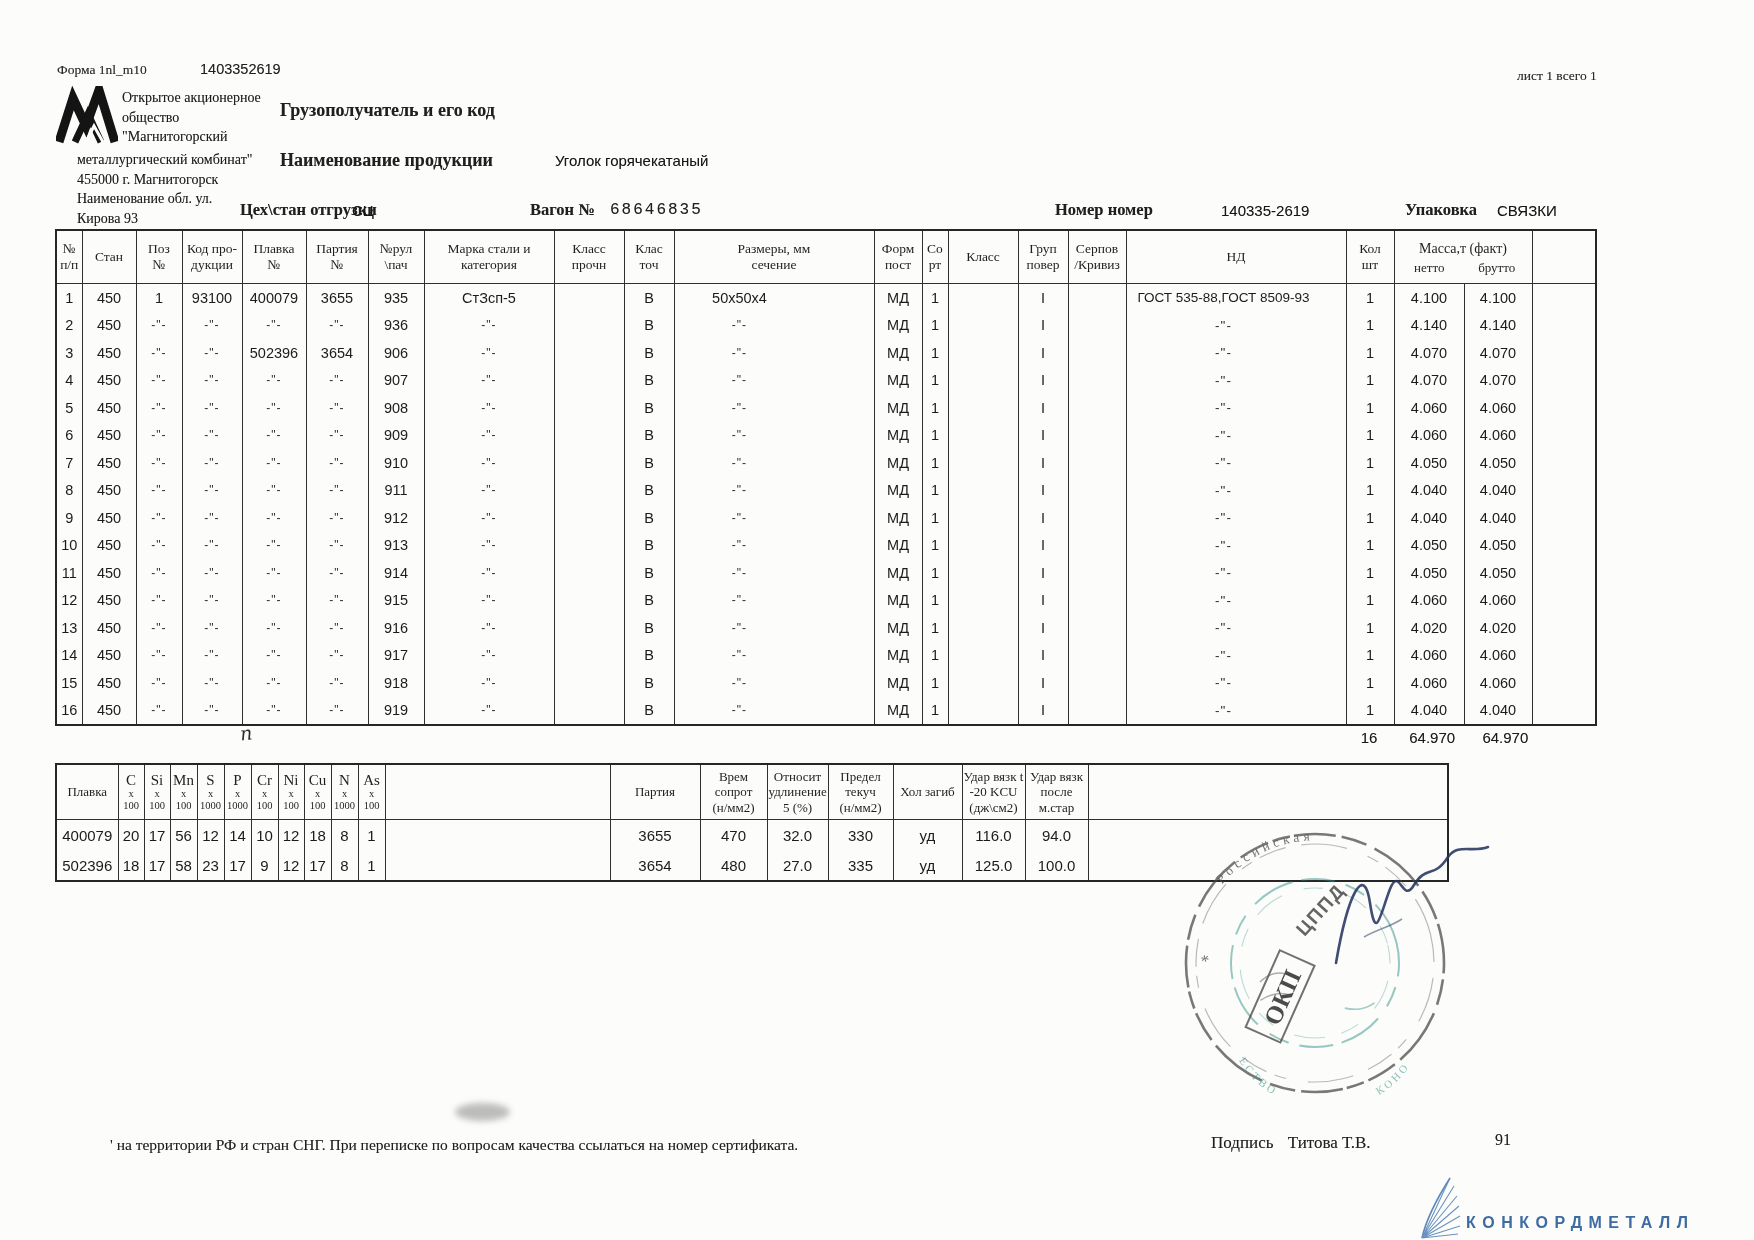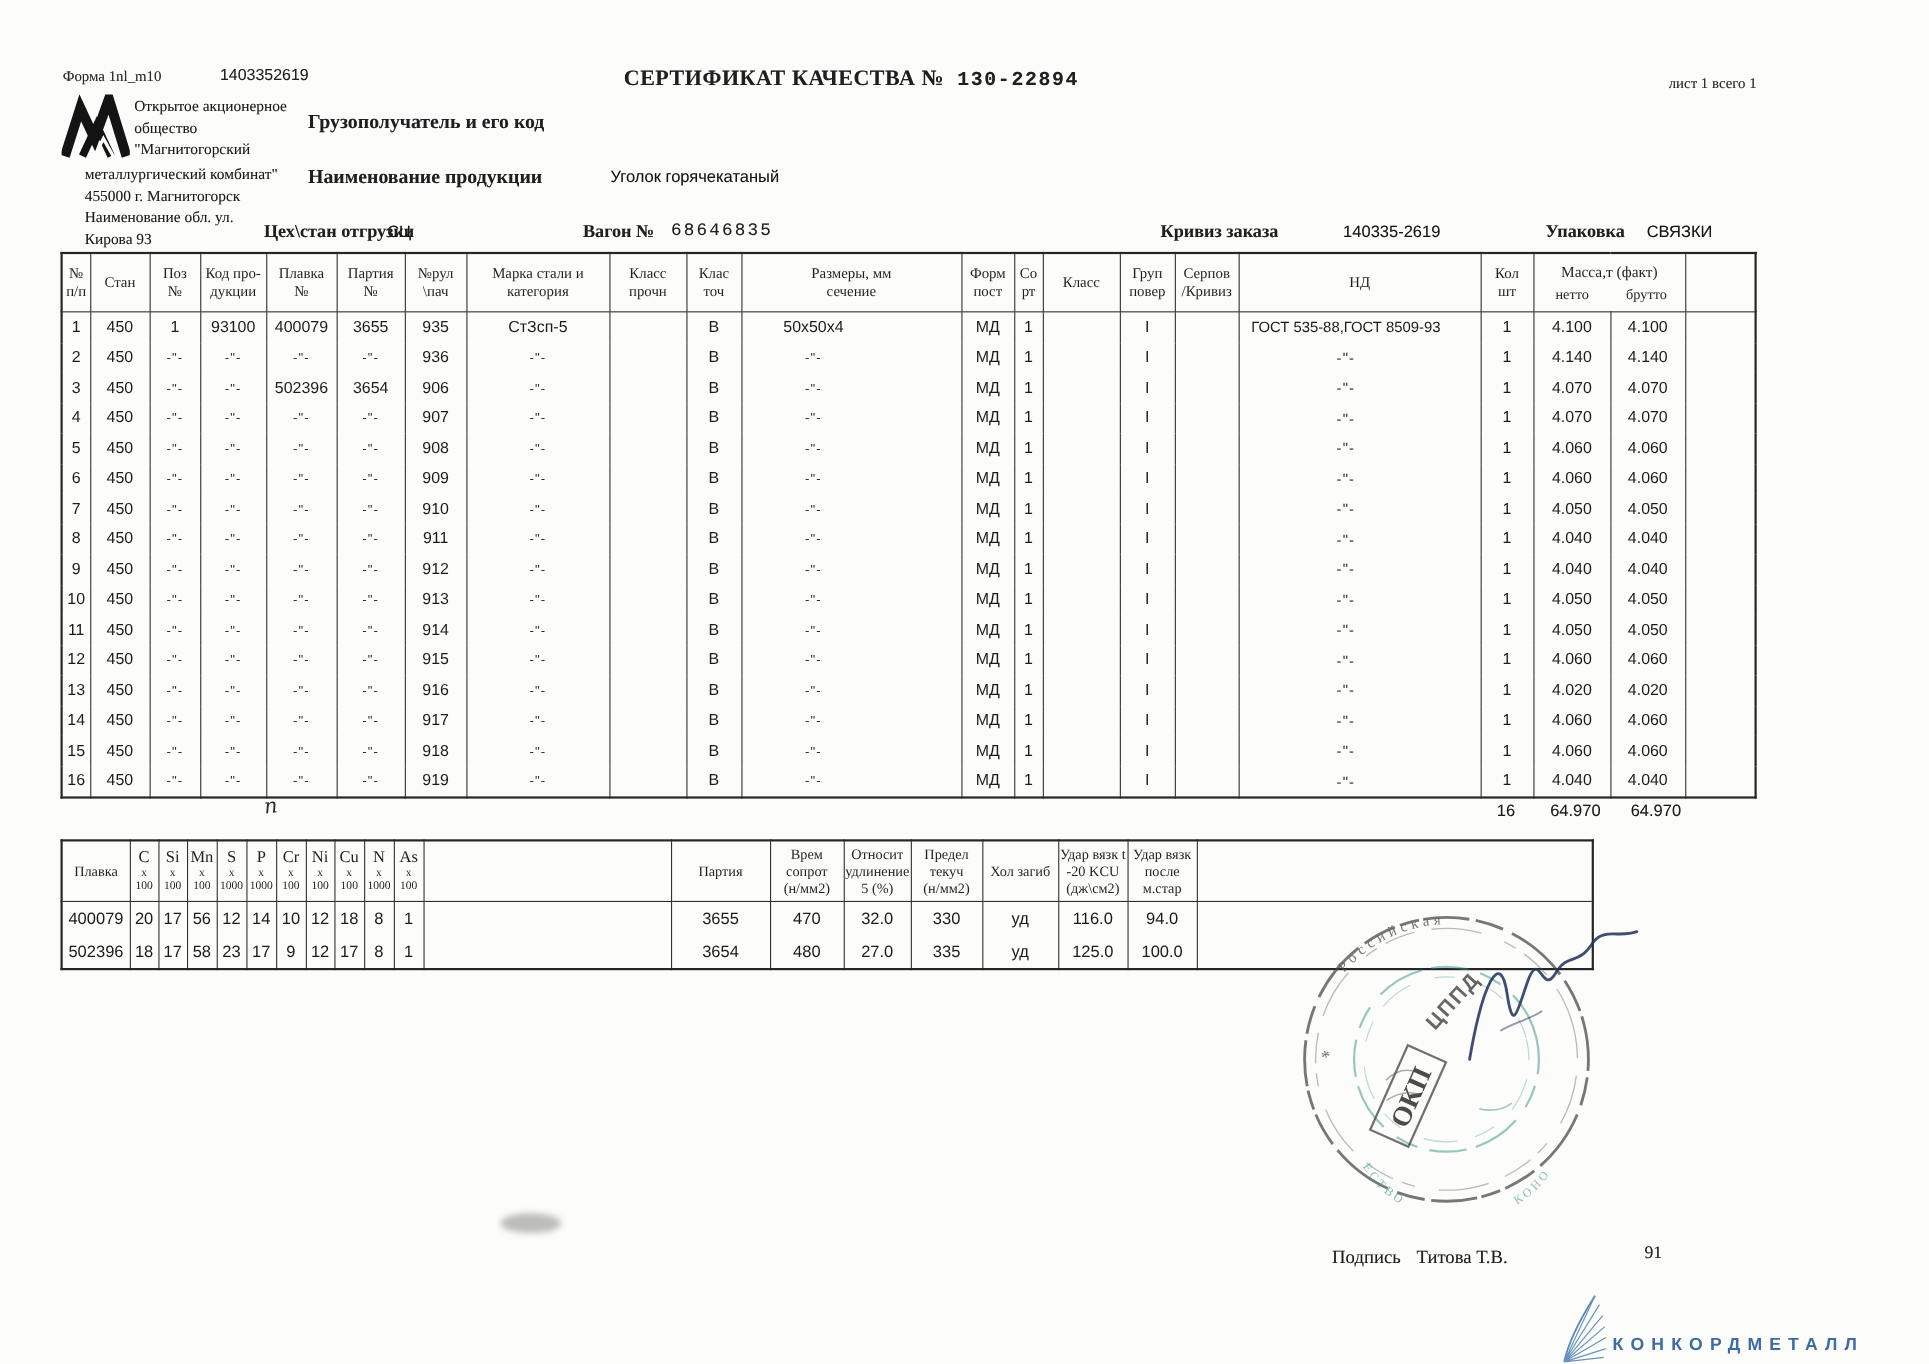--- a/index.html
+++ b/index.html
@@ -52,24 +52,20 @@
   .brand-text{font-family:"Liberation Sans",sans-serif;font-size:16px;letter-spacing:6.5px;
       color:#3d6ba3;font-weight:600;}
 </style>
 </head>
 <body>
 
 <div id="page">
 
   <div class="abs small-label soft" style="left:57px;top:62px;">Форма 1nl_m10</div>
   <div class="abs sans soft" style="left:200px;top:61px;font-size:14.5px;">1403352619</div>
-  <div class="abs" style="left:567px;top:60px;">
-    <span class="b doc-title soft">СЕРТИФИКАТ КАЧЕСТВА №</span>
-    <span class="mono b soft" style="font-size:18px;letter-spacing:1.5px;margin-left:8px;">130-22894</span>
-  </div>
   <div class="abs small-label soft" style="left:1517px;top:68px;">лист 1 всего 1</div>
 
   <svg class="abs" style="left:56px;top:86px;" width="62" height="58" viewBox="0 0 62 58">
     <path d="M3 56 L17 12 L30 40 L43 4 L59 56" fill="none" stroke="#141414" stroke-width="9" stroke-linejoin="miter"></path>
     <path d="M19 56 L32 28 L45 56" fill="none" stroke="#141414" stroke-width="7"></path>
     <path d="M30 56 L38 40 L47 56" fill="none" stroke="#fcfcfa" stroke-width="3"></path>
   </svg>
 
   <div class="abs" style="left:122px;top:88px;">
     <div class="company-line soft">Открытое акционерное</div>
@@ -84,21 +80,21 @@
   </div>
 
   <div class="abs b field-label soft" style="left:280px;top:100px;font-size:18px;">Грузополучатель и его код</div>
   <div class="abs b field-label soft" style="left:280px;top:150px;font-size:18px;">Наименование продукции</div>
   <div class="abs sans value soft" style="left:555px;top:152px;">Уголок горячекатаный</div>
 
   <div class="abs b line-label soft" style="left:240px;top:200px;">Цех\стан отгрузки</div>
   <div class="abs sans value soft" style="left:352px;top:202px;">СЦ</div>
   <div class="abs b line-label soft" style="left:530px;top:200px;">Вагон №</div>
   <div class="abs mono soft" style="left:610px;top:201px;font-size:16px;letter-spacing:2px;">68646835</div>
-  <div class="abs b line-label soft" style="left:1055px;top:200px;">Кривиз заказа</div>
+  <div class="abs b line-label soft" style="left:1055px;top:200px;">Номер номер</div>
   <div class="abs sans value soft" style="left:1197px;top:202px;margin-left:24px;">140335-2619</div>
   <div class="abs b line-label soft" style="left:1405px;top:200px;">Упаковка</div>
   <div class="abs sans value soft" style="left:1497px;top:202px;">СВЯЗКИ</div>
 
   <div class="abs" style="left:55px;top:229px;">
     <table id="main-table">
       <colgroup>
         <col style="width:26px">
           <col style="width:54px">
           <col style="width:46px">
@@ -679,20 +675,21 @@
       <path d="M168 196 q16 8 30 2" stroke="#2f8f86" stroke-width="1.6" fill="none" opacity="0.5"></path>
     </g>
   </svg>
 
   <svg class="abs" style="left:1330px;top:845px;" width="185" height="130" viewBox="0 0 185 130">
     <path d="M6,118 C18,48 34,18 40,58 C46,98 50,70 60,44 C70,20 72,60 84,40 C96,20 104,34 118,12 C128,-2 142,8 158,2" fill="none" stroke="#24355e" stroke-width="2.6" stroke-linecap="round" opacity="0.88"></path>
     <path d="M34,92 C48,84 60,82 72,74" fill="none" stroke="#24355e" stroke-width="1.6" opacity="0.5"></path>
   </svg>
 
   <div class="smudge" style="left:455px;top:1103px;width:55px;height:18px;"></div>
+  <div class="abs soft" style="left:110px;top:1136px;font-size:15.5px;">' на территории РФ и стран СНГ. При переписке по вопросам качества ссылаться на номер сертификата.</div>
   <div class="abs soft" style="left:1211px;top:1133px;font-size:17px;">
     <span>Подпись</span>
     <span style="margin-left:10px;">Титова Т.В.</span>
   </div>
   <div class="abs soft" style="left:1495px;top:1131px;font-size:16px;">91</div>
 
   <svg class="abs" style="left:1416px;top:1176px;" width="48" height="64" viewBox="0 0 48 64">
     <path d="M34 2 C20 24 10 44 6 62" fill="none" stroke="#5d87b8" stroke-width="1.6"></path>
     <path d="M6 62 L34 2 M6 62 L38 10 M6 62 L41 20 M6 62 L43 30 M6 62 L44 40 M6 62 L44 50 M6 62 L42 58" stroke="#6a93c0" stroke-width="1.1" fill="none"></path>
   </svg>

